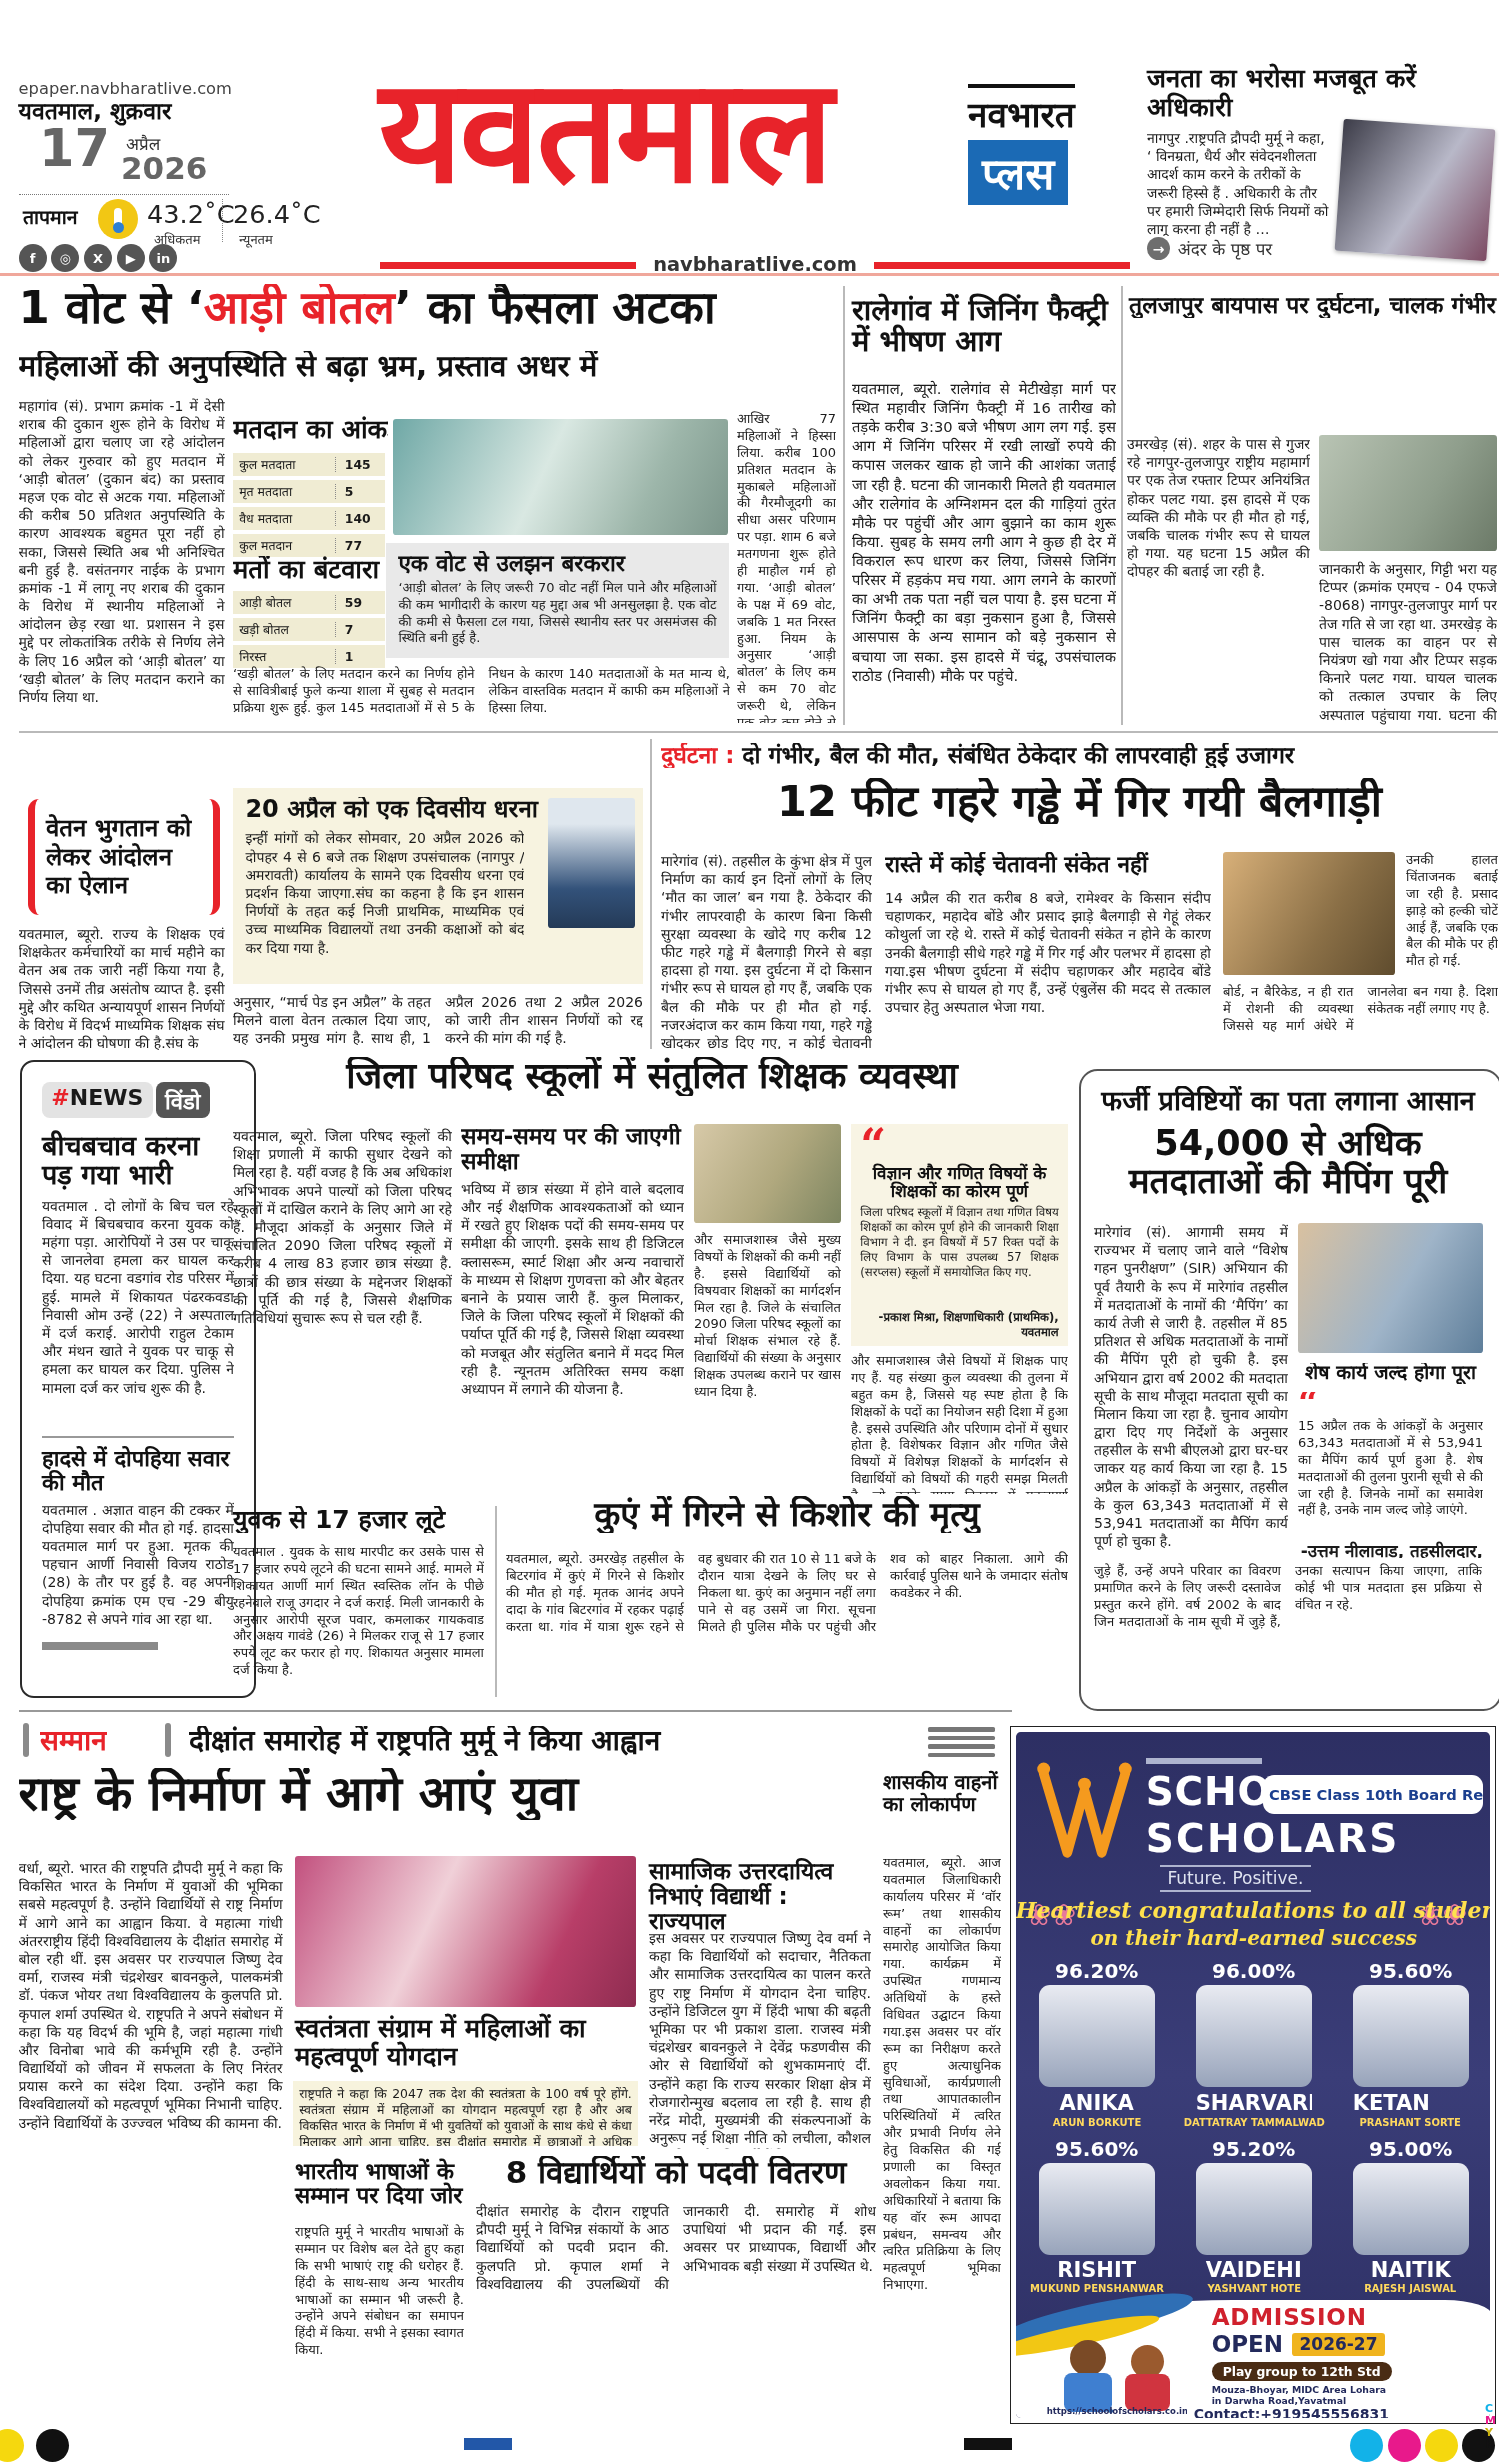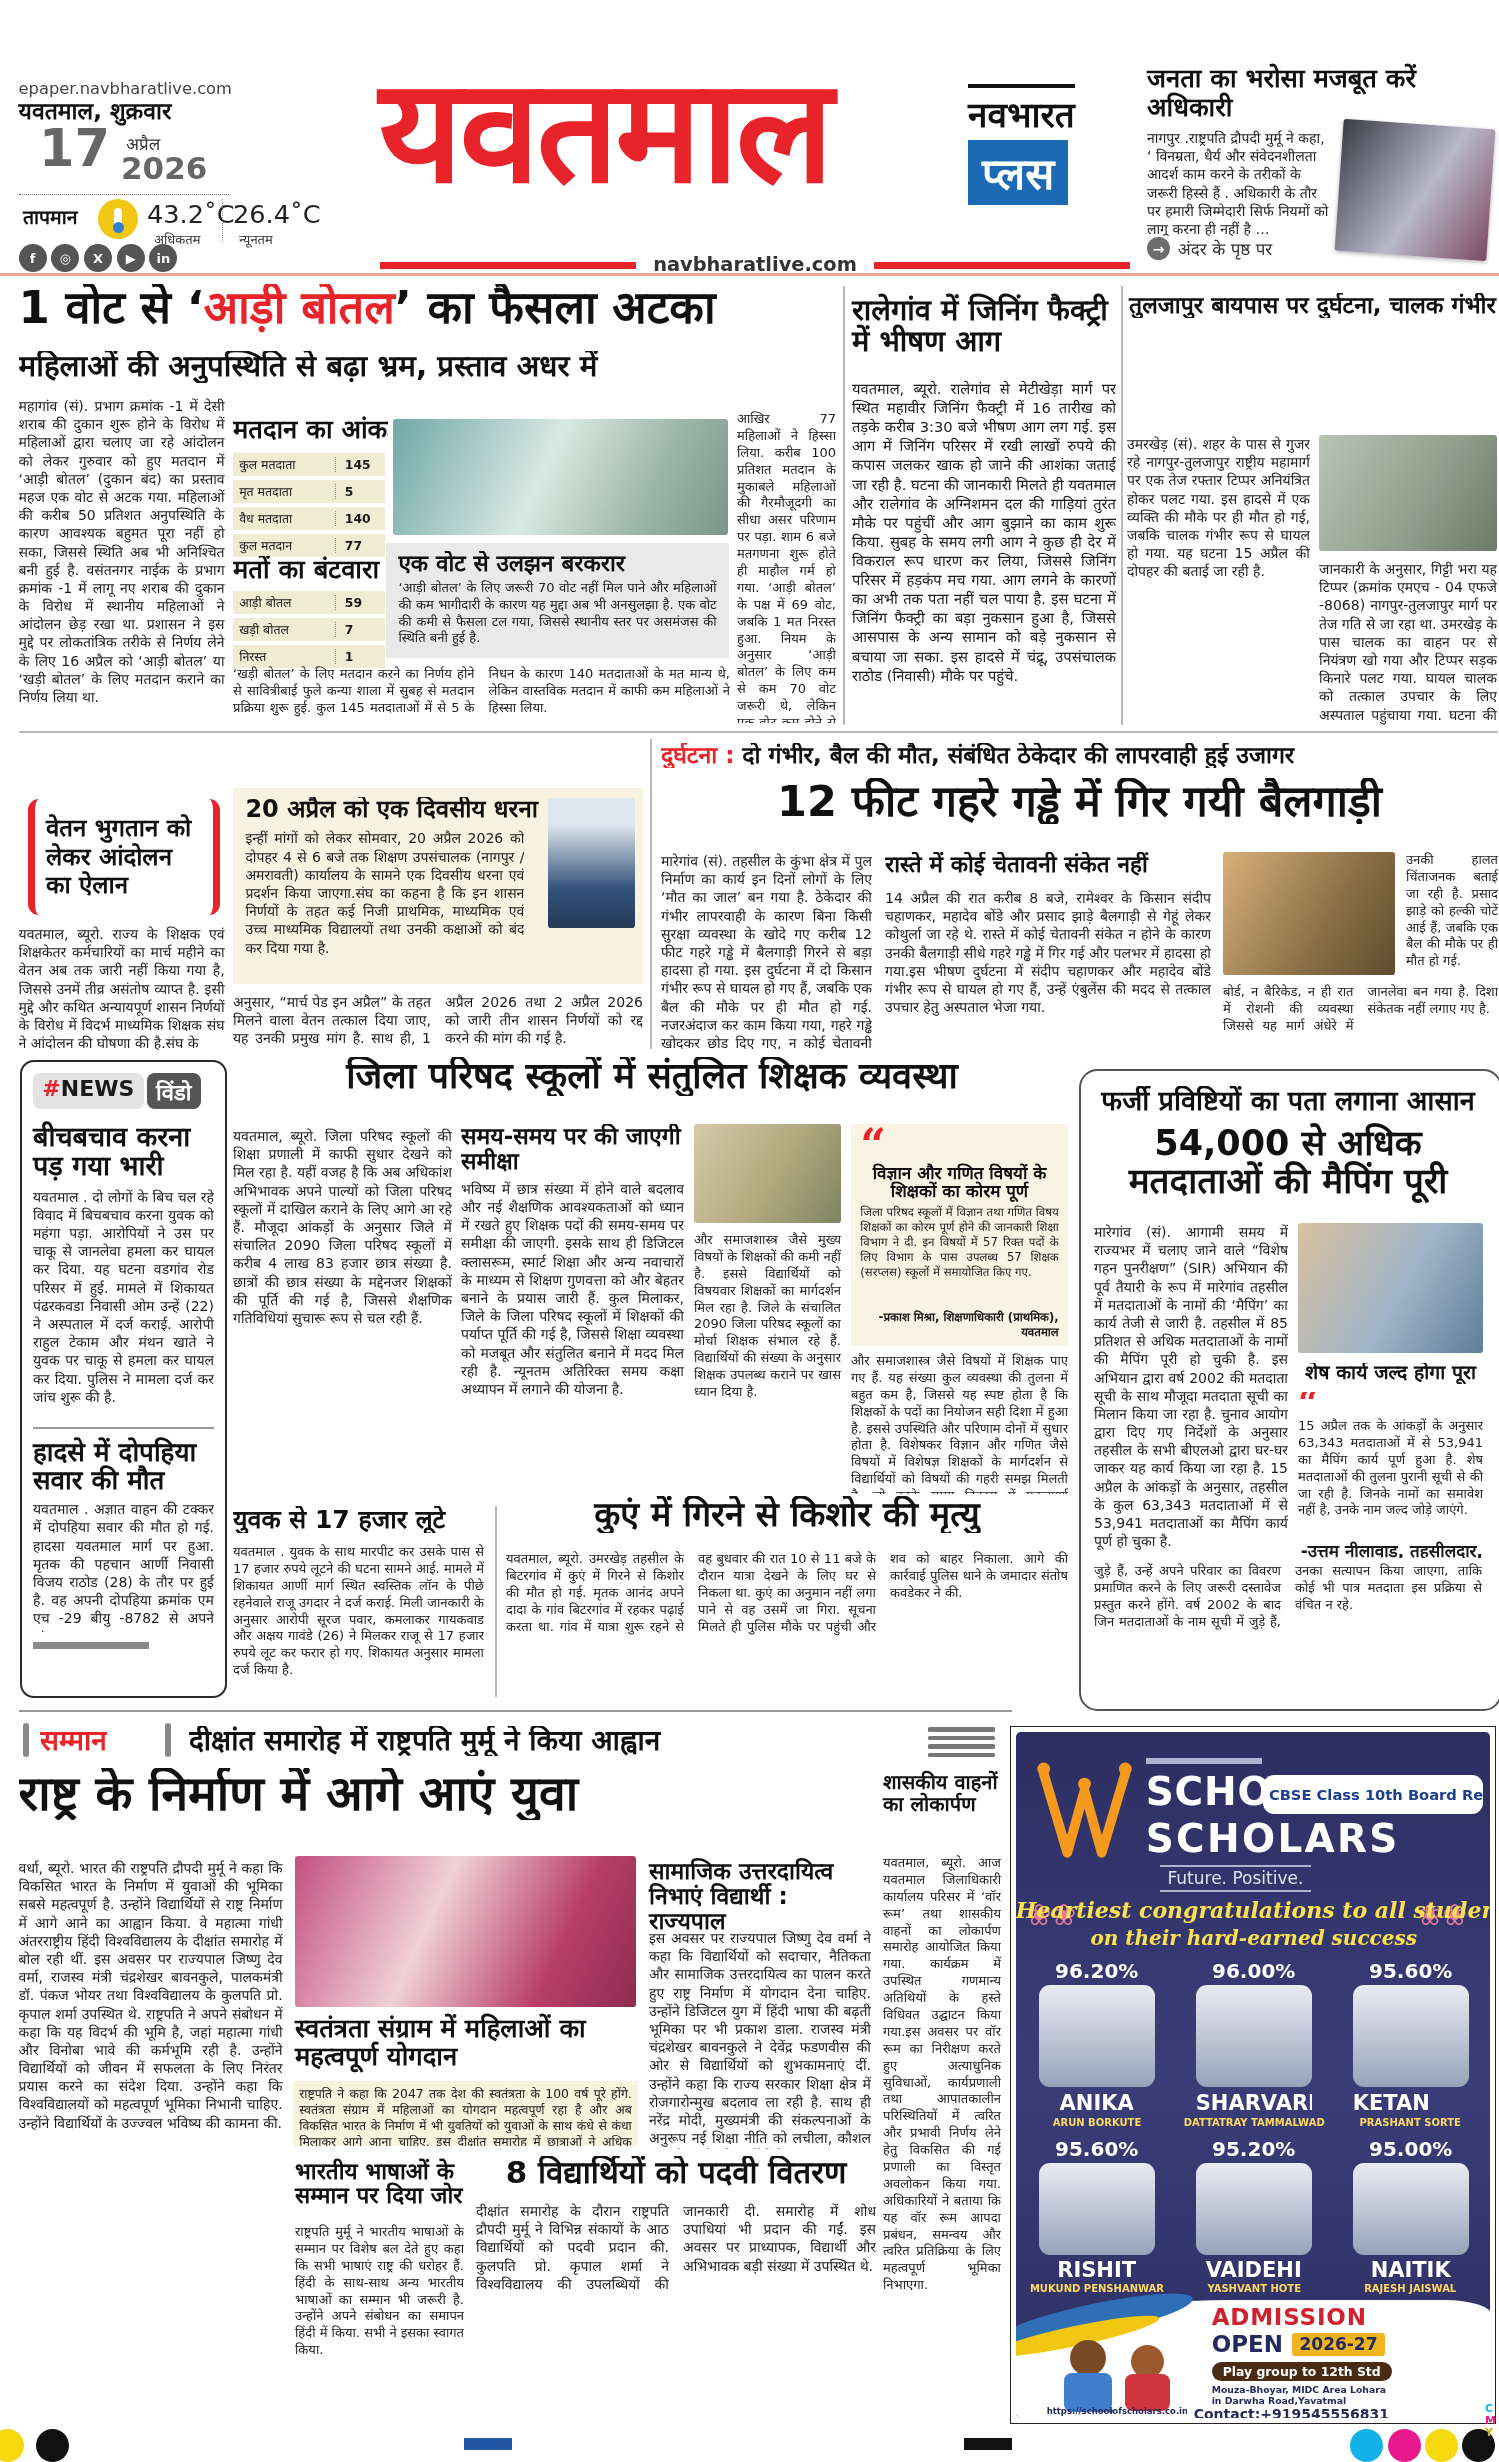--- a/index.html
+++ b/index.html
@@ -157,29 +157,29 @@
 
   <div class="abs hl nw" style="left:661px;top:743px;width:837px;font-size:23px;"><span class="redtxt">दुर्घटना :</span> <span>दो गंभीर, बैल की मौत, संबंधित ठेकेदार की लापरवाही हुई उजागर</span></div>
   <div class="abs hl nw" style="left:661px;top:778px;width:837px;font-size:43px;text-align:center;">12 फीट गहरे गड्ढे में गिर गयी बैलगाड़ी</div>
   <div class="abs bd" style="left:661px;top:852px;width:211px;height:197px;">मारेगांव (सं). तहसील के कुंभा क्षेत्र में पुल निर्माण का कार्य इन दिनों लोगों के लिए ‘मौत का जाल’ बन गया है. ठेकेदार की गंभीर लापरवाही के कारण बिना किसी सुरक्षा व्यवस्था के खोदे गए करीब 12 फीट गहरे गड्ढे में बैलगाड़ी गिरने से बड़ा हादसा हो गया. इस दुर्घटना में दो किसान गंभीर रूप से घायल हो गए हैं, जबकि एक बैल की मौके पर ही मौत हो गई. नजरअंदाज कर काम किया गया, गहरे गड्ढे खोदकर छोड़ दिए गए, न कोई चेतावनी बोर्ड लगाया गया.</div>
   <div class="abs hl nw" style="left:885px;top:852px;width:326px;font-size:22.5px;">रास्ते में कोई चेतावनी संकेत नहीं</div>
   <div class="abs bd" style="left:885px;top:889px;width:326px;height:160px;">14 अप्रैल की रात करीब 8 बजे, रामेश्वर के किसान संदीप चहाणकर, महादेव बोंडे और प्रसाद झाड़े बैलगाड़ी से गेहूं लेकर कोथुर्ला जा रहे थे. रास्ते में कोई चेतावनी संकेत न होने के कारण उनकी बैलगाड़ी सीधे गहरे गड्ढे में गिर गई और पलभर में हादसा हो गया.इस भीषण दुर्घटना में संदीप चहाणकर और महादेव बोंडे गंभीर रूप से घायल हो गए हैं, उन्हें एंबुलेंस की मदद से तत्काल उपचार हेतु अस्पताल भेजा गया.</div>
   <div class="abs photo" style="left:1223px;top:852px;width:172px;height:123px;background:linear-gradient(120deg,#d8b079,#8a6f46 60%,#5f4c2e);"></div>
   <div class="abs bd" style="left:1406px;top:852px;width:92px;height:197px;font-size:13px;">उनकी हालत चिंताजनक बताई जा रही है. प्रसाद झाड़े को हल्की चोटें आई हैं, जबकि एक बैल की मौके पर ही मौत हो गई.</div>
   <div class="abs bd c2" style="left:1223px;top:984px;width:275px;height:65px;font-size:13px;">बोर्ड, न बैरिकेड, न ही रात में रोशनी की व्यवस्था जिससे यह मार्ग अंधेरे में जानलेवा बन गया है. दिशा संकेतक नहीं लगाए गए है.</div>
 
-  <div class="abs" style="left:20px;top:1060px;width:207px;height:638px;border:2.3px solid #2a2a2a;border-radius:14px;padding:11px;box-sizing:border-box;overflow:hidden;">
+  <div class="abs" style="left:20px;top:1060px;width:236px;height:638px;border:2.3px solid #2a2a2a;border-radius:14px;padding:20px;box-sizing:border-box;overflow:hidden;">
     <div style="display:flex;">
       <div class="pill" style="background:#e3e3e3;font-size:22px;"><span class="redtxt">#</span><span>NEWS</span></div>
       <div class="pill" style="background:#555;color:#fff;font-size:22px;margin-left:3.1px;">विंडो</div>
     </div>
     <div class="hl" style="font-size:27px;margin-top:12.4px;">बीचबचाव करना पड़ गया भारी</div>
     <div class="bd" style="margin-top:7.8px;height:230px;">यवतमाल . दो लोगों के बिच चल रहे विवाद में बिचबचाव करना युवक को महंगा पड़ा. आरोपियों ने उस पर चाकू से जानलेवा हमला कर घायल कर दिया. यह घटना वडगांव रोड परिसर में हुई. मामले में शिकायत पंढरकवडा निवासी ओम उन्हें (22) ने अस्पताल में दर्ज कराई. आरोपी राहुल टेकाम और मंथन खाते ने युवक पर चाकू से हमला कर घायल कर दिया. पुलिस ने मामला दर्ज कर जांच शुरू की है.</div>
     <div style="height:1.6px;background:#999;margin:9.3px 0;"></div>
-    <div class="hl" style="font-size:26px;">हादसे में दोपहिया सवार की मौत</div>
+    <div class="hl" style="font-size:22px;">हादसे में दोपहिया सवार की मौत</div>
     <div class="bd" style="margin-top:6.2px;height:132px;">यवतमाल . अज्ञात वाहन की टक्कर में दोपहिया सवार की मौत हो गई. हादसा यवतमाल मार्ग पर हुआ. मृतक की पहचान आर्णी निवासी विजय राठोड (28) के तौर पर हुई है. वह अपनी दोपहिया क्रमांक एम एच -29 बीयु -8782 से अपने गांव आ रहा था.</div>
     <div style="width:116px;height:7.8px;background:#8a8a8a;margin-top:9.3px;"></div>
   </div>
 
   <div class="abs hl nw" style="left:233px;top:1057px;width:838px;font-size:36px;text-align:center;">जिला परिषद स्कूलों में संतुलित शिक्षक व्यवस्था</div>
   <div class="abs bd" style="left:233px;top:1127px;width:219px;height:368px;">यवतमाल, ब्यूरो. जिला परिषद स्कूलों की शिक्षा प्रणाली में काफी सुधार देखने को मिल रहा है. यहीं वजह है कि अब अधिकांश अभिभावक अपने पाल्यों को जिला परिषद स्कूलों में दाखिल कराने के लिए आगे आ रहे हैं. मौजूदा आंकड़ों के अनुसार जिले में संचालित 2090 जिला परिषद स्कूलों में करीब 4 लाख 83 हजार छात्र संख्या है. छात्रों की छात्र संख्या के मद्देनजर शिक्षकों की पूर्ति की गई है, जिससे शैक्षणिक गतिविधियां सुचारू रूप से चल रही हैं.</div>
   <div class="abs" style="left:461px;top:1124px;width:223px;height:371px;overflow:hidden;">
     <div class="hl" style="font-size:23px;">समय-समय पर की जाएगी समीक्षा</div>
     <div class="bd" style="margin-top:6.2px;height:303px;">भविष्य में छात्र संख्या में होने वाले बदलाव और नई शैक्षणिक आवश्यकताओं को ध्यान में रखते हुए शिक्षक पदों की समय-समय पर समीक्षा की जाएगी. इसके साथ ही डिजिटल क्लासरूम, स्मार्ट शिक्षा और अन्य नवाचारों के माध्यम से शिक्षण गुणवत्ता को और बेहतर बनाने के प्रयास जारी हैं. कुल मिलाकर, जिले के जिला परिषद स्कूलों में शिक्षकों की पर्याप्त पूर्ति की गई है, जिससे शिक्षा व्यवस्था को मजबूत और संतुलित बनाने में मदद मिल रही है. न्यूनतम अतिरिक्त समय कक्षा अध्यापन में लगाने की योजना है.</div>
   </div>

